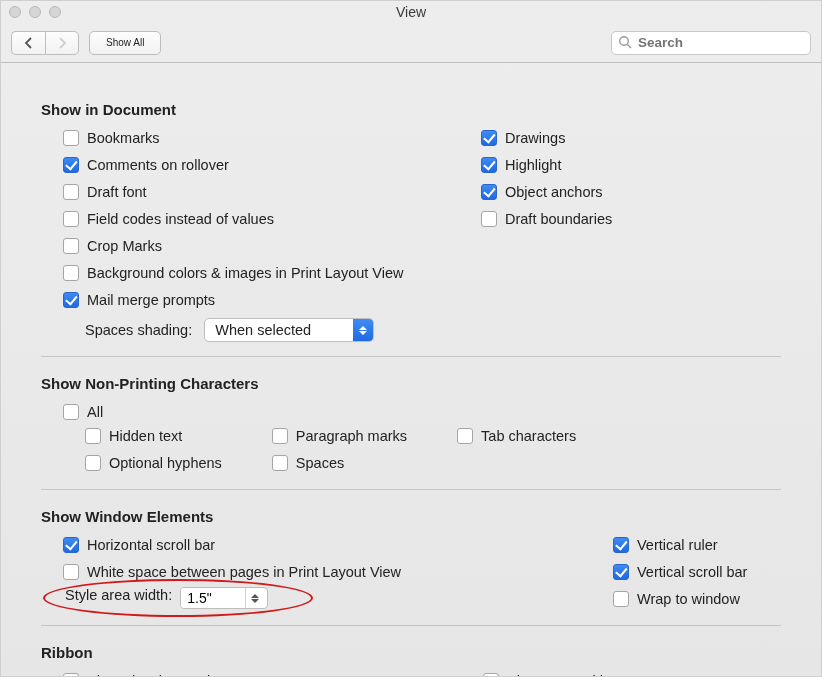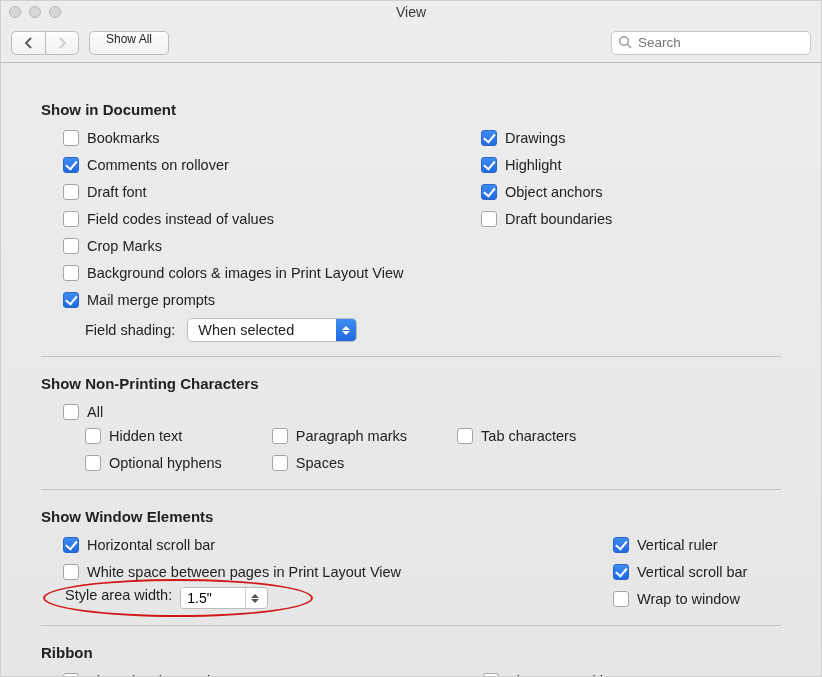--- a/index.html
+++ b/index.html
@@ -52,36 +52,37 @@
     display: flex; align-items: center; justify-content: center;
     font-size: 15px;
   }
   .nav-btn.left { border-radius: 5px 0 0 5px; border-right: none; }
   .nav-btn.right { border-radius: 0 5px 5px 0; color: #bbb; }
   .showall-btn {
     height: 24px; padding: 0 16px;
     background: linear-gradient(#fdfdfd,#f2f2f2);
     border: 1px solid #bdbdbd;
     border-radius: 5px;
-    font-size: 12px;
-    display: flex; align-items: flex-start;
+    font-size: 10px;
+    display: flex; align-items: center;
   }
   .spacer { flex: 1; }
   .search {
     position: relative;
     width: 200px;
   }
   .search input {
     width: 100%; height: 24px;
     border-radius: 5px;
     border: 1px solid #c8c8c8;
     background: #fff;
     padding: 0 8px 0 26px;
     font-size: 13.5px;
     color: #0f172a;
+    font-weight: bold;
   }
   .search .sicon {
     position: absolute; left: 7px; top: 4px;
     color: #888;
   }
 
   .content {
     padding: 20px 40px 10px 40px;
   }
 
@@ -290,21 +291,21 @@
             <span class="box checked"></span>
             <span>Object anchors</span>
           </div>
         <div class="chk">
             <span class="box"></span>
             <span>Draft boundaries</span>
           </div>
       </div>
     </div>
     <div class="field-shading-row">
-      <span>Field shading:</span>
+      <span>Spaces shading:</span>
       <div class="select">
         <span class="sel-label">When selected</span>
         <span class="sel-arrows">
             <span class="up"></span>
             <span class="dn"></span>
           </span>
       </div>
     </div>
 
     <hr class="divider">

